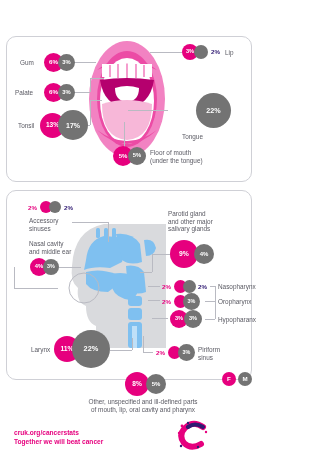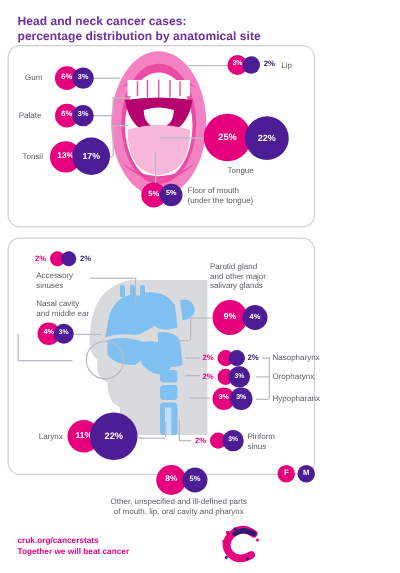--- a/index.html
+++ b/index.html
@@ -28,21 +28,21 @@
   #panel-bottom{left:6px;top:190px;width:246px;height:190px;}
 
   
   .bub{
     position:absolute;border-radius:50%;
     display:flex;align-items:center;justify-content:center;
     color:#fff;font-weight:bold;line-height:1;
     box-sizing:border-box;
   }
   .bub.f{background:#e6007e;}
-  .bub.m{background:#4c1d95;}
+  .bub.m{background:#737373;}
 
   
   .lbl{
     position:absolute;font-size:6.4px;line-height:7.6px;color:#5a5a63;
     white-space:nowrap;
   }
   .lbl.wrap{white-space:normal;}
   .pct-out{
     position:absolute;font-size:6.2px;font-weight:bold;line-height:1;
   }
@@ -64,24 +64,20 @@
     position:absolute;left:212px;top:424px;
     font-size:7.2px;line-height:8.4px;font-weight:bold;color:#2f1a72;
     letter-spacing:.2px;
   }
 </style>
 </head>
 <body>
 
 <div id="root">
 
-  <div class="title">
-    <div>Head and neck cancer cases:</div>
-    <div>percentage distribution by anatomical site</div>
-  </div>
 
   <div class="panel" id="panel-top"></div>
 
   <svg class="art" style="left:88px;top:40px;" width="78" height="118" viewBox="0 0 78 118">
     <ellipse cx="39" cy="59" rx="38" ry="58" fill="#f282c2"></ellipse>
     <ellipse cx="39" cy="59" rx="30" ry="48" fill="#ec4ba5"></ellipse>
     <path d="M9 30 Q39 6 69 30 Q39 16 9 30 Z" fill="#ec4ba5"></path>
     <ellipse cx="39" cy="61" rx="27" ry="43" fill="#ffffff"></ellipse>
     <rect x="14" y="24" width="50" height="13" fill="#ffffff"></rect>
     <g stroke="#ec4ba5" stroke-width="1.1">
@@ -116,21 +112,20 @@
   <div class="bub m" style="left:58px;top:84px;width:17px;height:17px;font-size:5.8px;">3%</div>
 
   <div class="ln h" style="left:80px;top:125px;width:10px;"></div>
   <div class="ln v" style="left:90px;top:100px;height:25px;"></div>
   <div class="ln h" style="left:90px;top:100px;width:12px;"></div>
   <div class="lbl" style="left:18px;top:122px;">Tonsil</div>
   <div class="bub f" style="left:40px;top:113px;width:25px;height:25px;font-size:6.6px;">13%</div>
   <div class="bub m" style="left:58px;top:110px;width:30px;height:30px;font-size:7px;">17%</div>
 
   <div class="ln h" style="left:128px;top:110px;width:40px;"></div>
-  <div class="bub f" style="left:163px;top:91px;width:38px;height:38px;font-size:7.4px;">25%</div>
   <div class="bub m" style="left:196px;top:93px;width:35px;height:35px;font-size:7.2px;">22%</div>
   <div class="lbl" style="left:182px;top:133px;">Tongue</div>
 
   <div class="ln v" style="left:124px;top:122px;height:26px;"></div>
   <div class="bub f" style="left:113px;top:146px;width:20px;height:20px;font-size:6px;">5%</div>
   <div class="bub m" style="left:128px;top:147px;width:18px;height:18px;font-size:5.8px;">5%</div>
   <div class="lbl wrap" style="left:150px;top:149px;width:70px;">
     <div>Floor of mouth</div>
     <div>(under the tongue)</div>
   </div>

